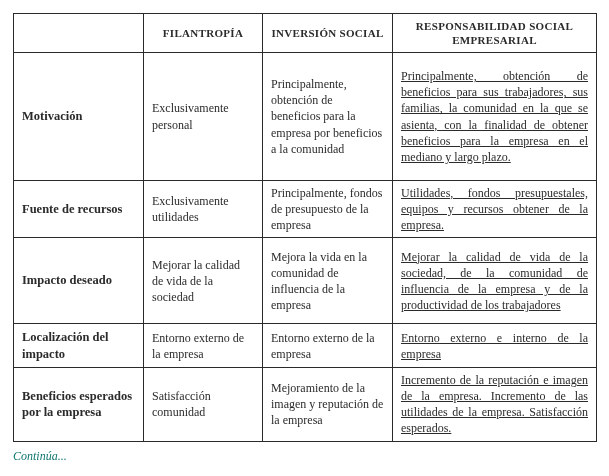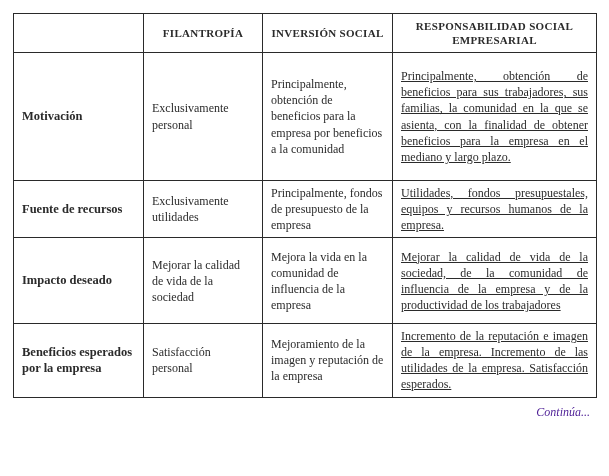--- a/index.html
+++ b/index.html
@@ -47,24 +47,23 @@
   .cmp td.cell-a, .cmp td.cell-b { text-align: left; margin-top: 8px; }
   .cmp td.cell-c { text-align: justify; text-justify: inter-word; text-decoration: underline; }
   tr.r-motivacion   { height: 128px; }
   tr.r-fuente       { height: 52px; }
   tr.r-impacto      { height: 86px; }
   tr.r-localizacion { height: 44px; }
   tr.r-beneficios   { height: 72px; }
   .continua {
     margin-top: 7px;
     padding-right: 6px;
-    text-align: right;
     font-style: italic;
     font-size: 12px;
-    color: #4c1d95;
+    color: #0f766e;
   }
 </style>
 </head>
 <body>
 
 <div class="page">
   <table class="cmp">
     <colgroup>
       <col style="width:130px">
       <col style="width:119px">
@@ -83,30 +82,36 @@
       <tr class="r-motivacion">
         <th class="rowlabel">Motivación</th>
         <td class="cell-a">Exclusivamente personal</td>
         <td class="cell-b">Principalmente, obtención de beneficios para la empresa por beneficios a la comunidad</td>
         <td class="cell-c">Principalmente, obtención de beneficios para sus trabajadores, sus familias, la comunidad en la que se asienta, con la finalidad de obtener beneficios para la empresa en el mediano y largo plazo.</td>
       </tr>
       <tr class="r-fuente">
         <th class="rowlabel">Fuente de recursos</th>
         <td class="cell-a">Exclusivamente utilidades</td>
         <td class="cell-b">Principalmente, fondos de presupuesto de la empresa</td>
-        <td class="cell-c">Utilidades, fondos presupuestales, equipos y recursos humanos de la empresa.</td>
+        <td class="cell-c">Utilidades, fondos presupuestales, equipos y recursos obtener de la empresa.</td>
       </tr>
       <tr class="r-impacto">
         <th class="rowlabel">Impacto deseado</th>
         <td class="cell-a">Mejorar la calidad de vida de la sociedad</td>
         <td class="cell-b">Mejora la vida en la comunidad de influencia de la empresa</td>
         <td class="cell-c">Mejorar la calidad de vida de la sociedad, de la comunidad de influencia de la empresa y de la productividad de los trabajadores</td>
       </tr>
+      <tr class="r-localizacion">
+        <th class="rowlabel">Localización del impacto</th>
+        <td class="cell-a">Entorno externo de la empresa</td>
+        <td class="cell-b">Entorno externo de la empresa</td>
+        <td class="cell-c">Entorno externo e interno de la empresa</td>
+      </tr>
       <tr class="r-beneficios">
         <th class="rowlabel">Beneficios esperados por la empresa</th>
-        <td class="cell-a">Satisfacción personal</td>
+        <td class="cell-a">Satisfacción comunidad</td>
         <td class="cell-b">Mejoramiento de la imagen y reputación de la empresa</td>
         <td class="cell-c">Incremento de la reputación e imagen de la empresa. Incremento de las utilidades de la empresa. Satisfacción esperados.</td>
       </tr>
     </tbody>
   </table>
   <div class="continua">Continúa...</div>
 </div>
 
 </body></html>

